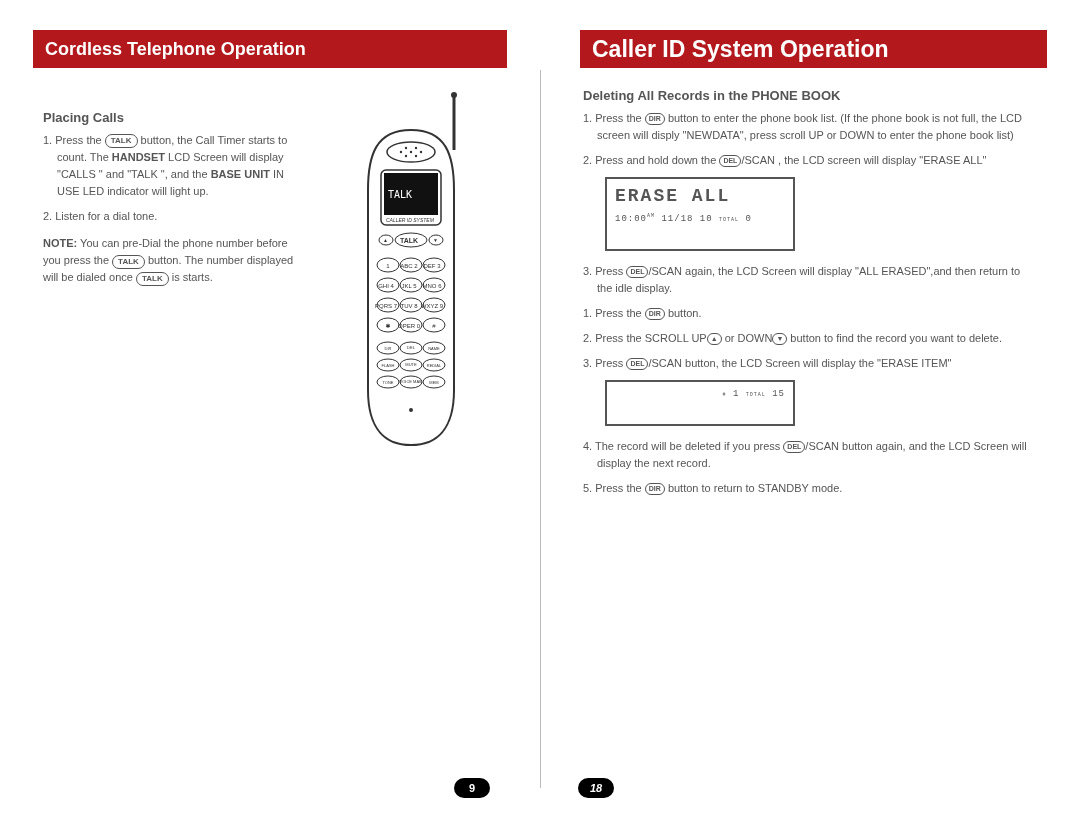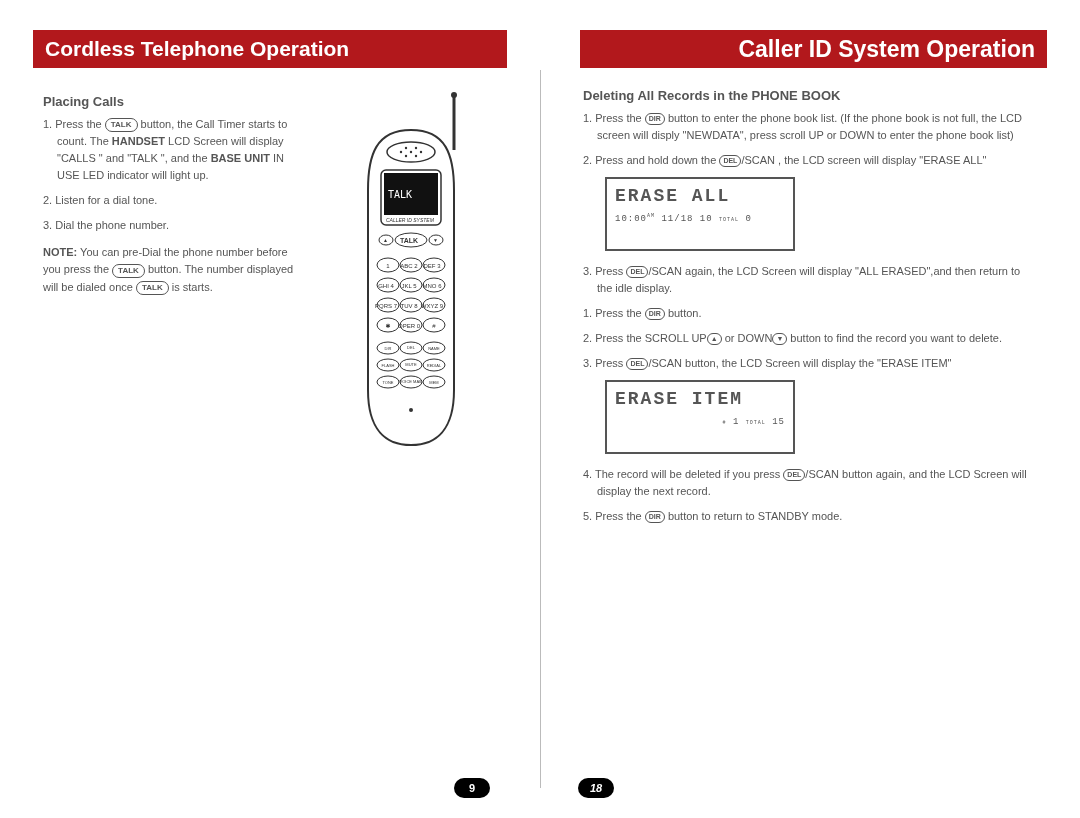--- a/index.html
+++ b/index.html
@@ -32,22 +32,22 @@
   .header-bar {
     background: #b2181c;
     color: #fff;
     height: 38px;
     margin: 30px 18px 18px 18px;
     display: flex;
     align-items: center;
     padding: 0 12px;
     font-weight: bold;
   }
-  .left .header-bar { font-size: 21px; justify-content: flex-start; }
-  .right .header-bar { font-size: 23px; justify-content: flex-end; margin-left: 25px; }
+  .left .header-bar { font-size: 18px; justify-content: flex-start; }
+  .right .header-bar { font-size: 23px; justify-content: flex-start; margin-left: 25px; }
   .content {
     padding: 0 28px;
     font-size: 11px;
     line-height: 1.55;
   }
   .subhead { font-weight: bold; font-size: 13px; margin: 6px 0 4px; }
   .ol { list-style: none; }
   .ol li { margin-bottom: 8px; padding-left: 14px; text-indent: -14px; }
   .btn-oval {
     display: inline-block;
@@ -56,21 +56,21 @@
     padding: 0 5px;
     font-size: 8px;
     font-weight: bold;
     line-height: 12px;
     vertical-align: middle;
     text-indent: 0;
   }
   .sm-oval { font-size:7px; padding:0 3px; border-radius:7px; line-height:10px; }
   .note { margin-top: 10px; }
   .left .content-row { display: flex; gap: 18px; }
-  .left .text-col { flex: 0 0 58%; }
+  .left .text-col { flex: 0 0 58%; margin-top: 16px; }
   .left .img-col { flex: 0 0 38%; text-align:center; padding-top:4px; }
 
   
   .pagenum {
     position: absolute;
     bottom: 20px;
     background: #000;
     color: #fff;
     width: 36px;
     height: 20px;
@@ -109,21 +109,20 @@
     </div>
     <div class="content">
       <div class="content-row">
         <div class="text-col">
           <div class="subhead">Placing Calls</div>
           <ul class="ol">
             <li>
               <span>1. Press the </span><span class="btn-oval">TALK</span><span> button,  the  Call  Timer starts to count. The </span><b>HANDSET</b><span> LCD Screen will display "CALLS "  and  "TALK ",  and  the  </span><b>BASE  UNIT</b><span> IN USE LED indicator will light up.</span>
             </li>
             <li>2. Listen for a dial tone.</li>
-            <li>3. Dial the phone number.</li>
           </ul>
           <div class="note">
             <b>NOTE:</b><span> You  can  pre-Dial  the phone number before you press the </span><span class="btn-oval">TALK</span><span> button. The number displayed will be dialed once </span><span class="btn-oval">TALK</span><span> is starts.</span>
           </div>
         </div>
         <div class="img-col">
           <svg class="handset-svg" viewBox="0 0 130 360">
 
             <line x1="108" y1="5" x2="108" y2="60" stroke="#333" stroke-width="3"></line>
             <circle cx="108" cy="5" r="3" fill="#333"></circle>
@@ -242,21 +241,20 @@
           <span>1. Press the </span><span class="btn-oval sm-oval">DIR</span><span> button.</span>
         </li>
         <li>
           <span>2. Press the SCROLL UP</span><span class="btn-oval sm-oval">▲</span><span> or DOWN</span><span class="btn-oval sm-oval">▼</span><span> button to find the record you want to delete.</span>
         </li>
         <li>
           <span>3. Press </span><span class="btn-oval sm-oval">DEL</span><span>/SCAN button, the LCD Screen will display the "ERASE ITEM"</span>
         </li>
       </ul>
       <div class="lcd">
-        <div class="line1">ERASE ITEM</div>
         <div class="line2" style="text-align:right">
           <span style="font-size:5px">#</span><span> 1 </span><span style="font-size:5px">TOTAL</span><span> 15</span>
         </div>
       </div>
       <ul class="ol">
         <li>
           <span>4. The record will be deleted if  you press</span> <span class="btn-oval sm-oval">DEL</span><span>/SCAN button again, and the LCD Screen will display the next record.</span>
         </li>
         <li>
           <span>5. Press the </span><span class="btn-oval sm-oval">DIR</span><span> button  to return to STANDBY mode.</span>

